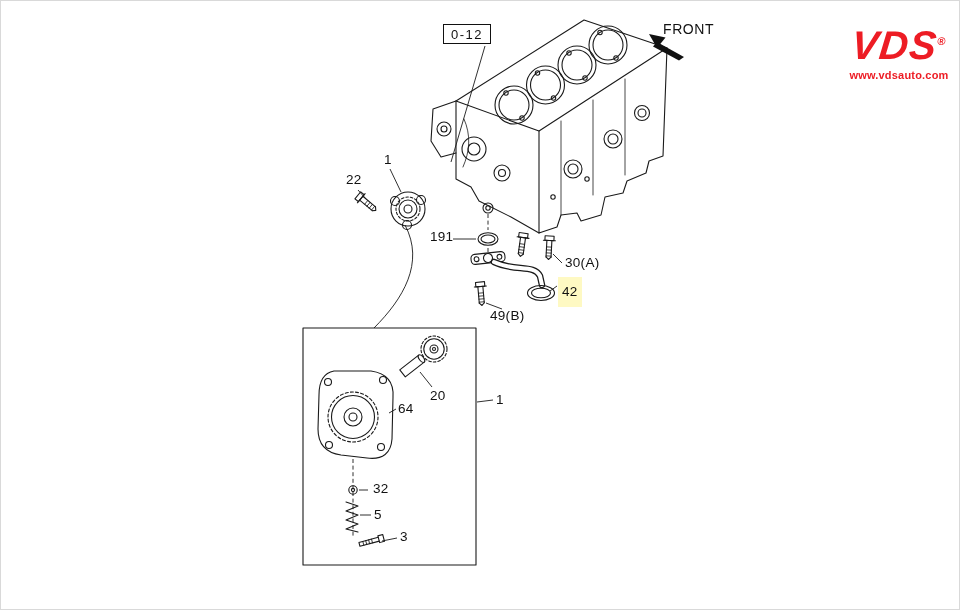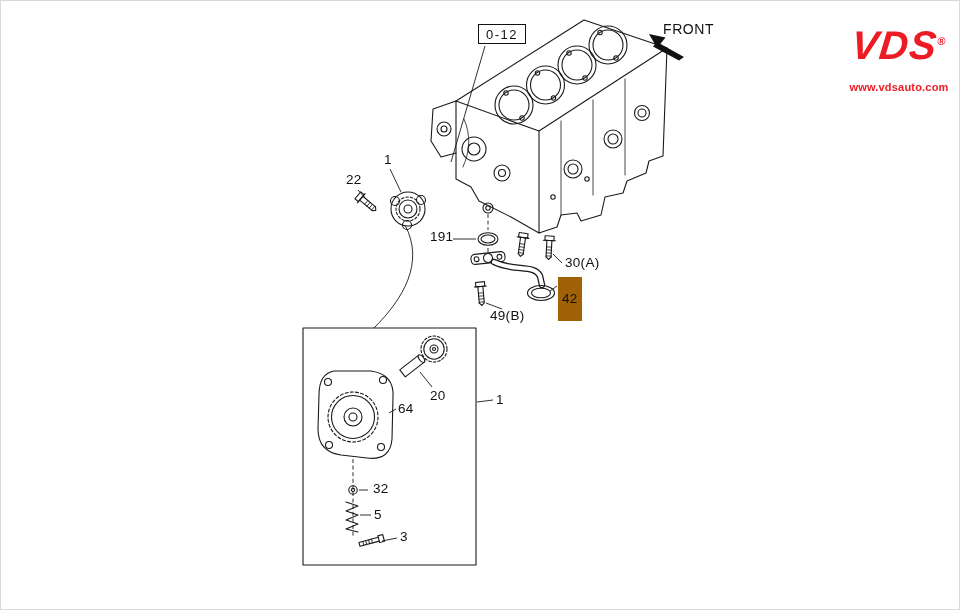--- a/index.html
+++ b/index.html
@@ -10,31 +10,31 @@
   }
   svg.artwork { position:absolute; left:0; top:0; }
   .cl { fill:none; stroke:#1a1a1a; stroke-width:1.1; stroke-linecap:round; stroke-linejoin:round; }
   .thin { stroke-width:0.8; }
   .leader { fill:none; stroke:#1a1a1a; stroke-width:0.9; }
   .dash { stroke-dasharray:4 2.6; }
   .callout {
     position:absolute; font-size:13.5px; line-height:1; color:#111;
     white-space:nowrap; letter-spacing:0.3px; cursor:pointer;
   }
-  .callout.hl { background:#a16207; padding:15px 4px; }
+  .callout.hl { background:#fef9c3; padding:8px 4px; }
   .ref-box {
-    position:absolute; left:477px; top:23px; width:48px; height:20px;
+    position:absolute; left:442px; top:23px; width:48px; height:20px;
     border:1.5px solid #111; display:flex; align-items:center; justify-content:center;
     font-size:13px; letter-spacing:1.5px; box-sizing:border-box; cursor:pointer;
   }
   .front-label { position:absolute; left:662px; top:20px; font-size:14px; letter-spacing:0.6px; }
   .logo { position:absolute; left:848px; top:24px; width:100px; text-align:center; color:#ed1c24; cursor:pointer; }
   .logo-text { font-size:40px; font-weight:bold; font-style:italic; letter-spacing:1px; line-height:1; transform:skewX(-6deg); }
   .logo-text sup { font-size:11px; font-style:normal; vertical-align:super; }
-  .logo-url { font-size:11px; font-weight:bold; margin-top:16px; letter-spacing:0.2px; }
+  .logo-url { font-size:11px; font-weight:bold; margin-top:4px; letter-spacing:0.2px; }
 </style>
 </head>
 <body>
 
 <div class="stage">
 
   <svg class="artwork" width="960" height="610" viewBox="0 0 960 610">
     <defs>
       <g id="boltV" class="cl">
         <path d="M-4.5,-12 h9 v4.5 h-9 z"></path>

